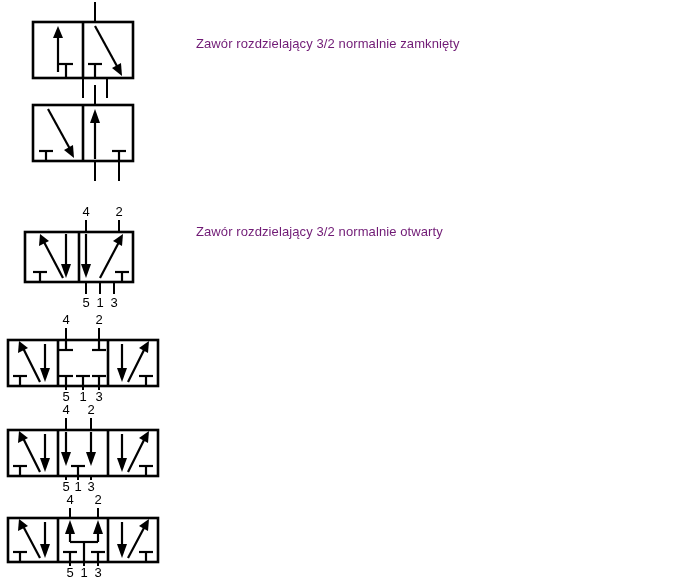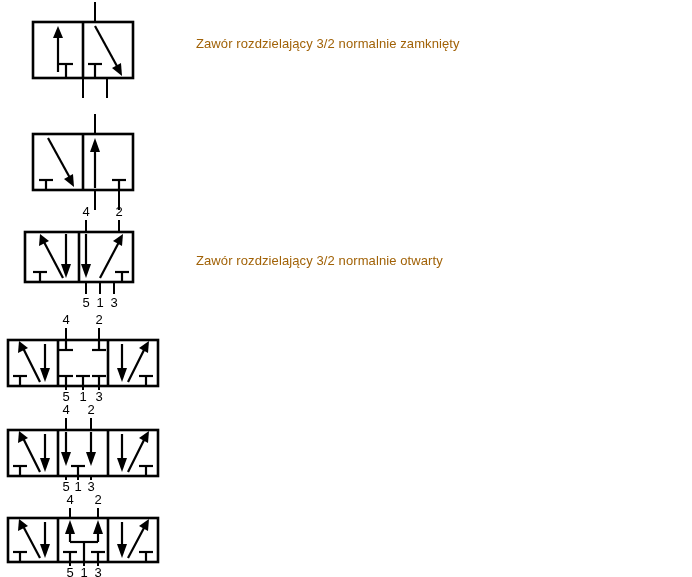--- a/index.html
+++ b/index.html
@@ -22,21 +22,21 @@
   }
   .symbol {
     position: absolute;
     top: 0;
   }
   .label {
     position: absolute;
     left: 196px;
     font-size: 13px;
     line-height: 19px;
-    color: #a16207;
+    color: #701a75;
     white-space: pre-line;
     letter-spacing: 0.1px;
   }
   svg { display: block; }
   .ln { stroke: #000; stroke-width: 2.2; fill: none; }
   .thin { stroke: #000; stroke-width: 2; fill: none; }
   .box { stroke: #000; stroke-width: 2.6; fill: none; }
   .arrowhead { fill: #000; stroke: none; }
   .porttext {
     font-family: "Liberation Sans", sans-serif;
@@ -68,21 +68,21 @@
       <line class="ln" x1="95" y1="26" x2="118" y2="68"></line>
       <polygon class="arrowhead" points="122,76 112,68 121,63"></polygon>
 
       <line class="ln" x1="95" y1="78" x2="95" y2="64"></line>
       <line class="ln" x1="88" y1="64" x2="102" y2="64"></line>
     </svg>
   </div>
   <div class="label" style="top:34px;">Zawór rozdzielający 3/2 normalnie zamknięty</div>
 </div>
 
-<div class="row" style="top:112px; height:100px;text-align:center;">
+<div class="row" style="top:83px; height:100px;text-align:center;">
   <div class="symbol" style="left:0px;">
     <svg width="190" height="100" viewBox="0 0 190 100">
       <line class="thin" x1="95" y1="2" x2="95" y2="22"></line>
       <line class="thin" x1="95" y1="78" x2="95" y2="98"></line>
       <line class="thin" x1="119" y1="78" x2="119" y2="98"></line>
       <rect class="box" x="33" y="22" width="100" height="56"></rect>
       <line class="box" x1="83" y1="22" x2="83" y2="78"></line>
 
       <line class="ln" x1="48" y1="26" x2="70" y2="66"></line>
       <polygon class="arrowhead" points="74,75 64,67 73,62"></polygon>

